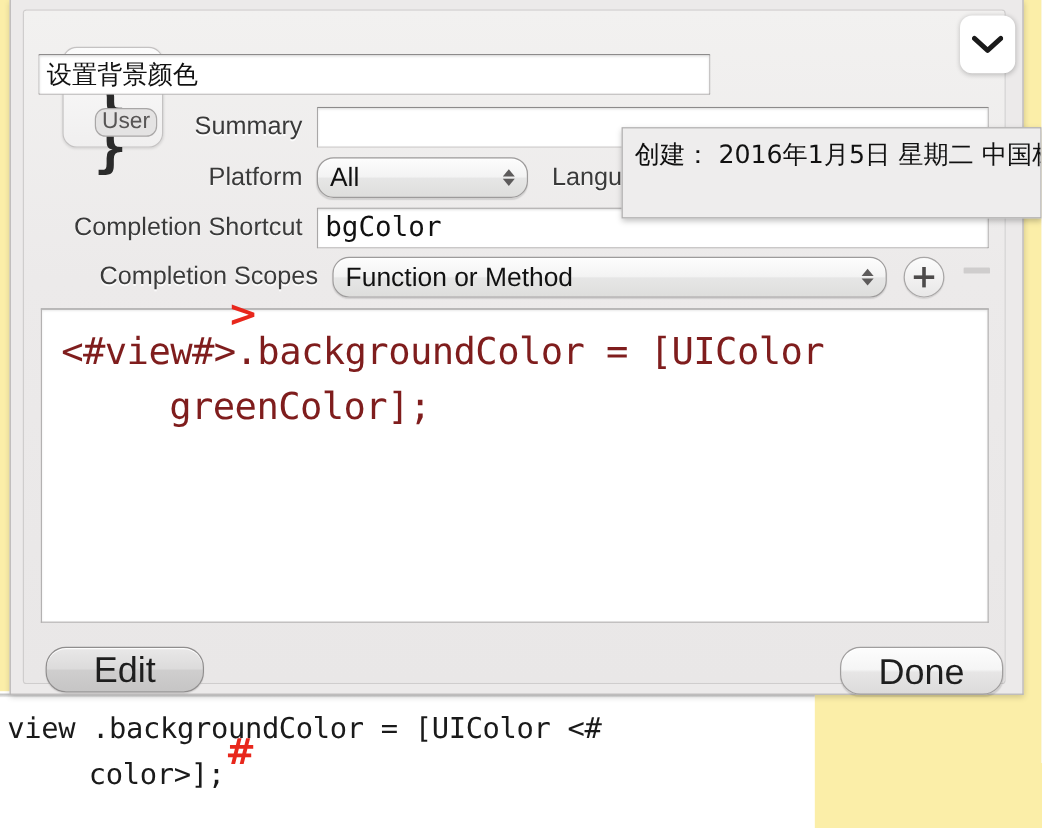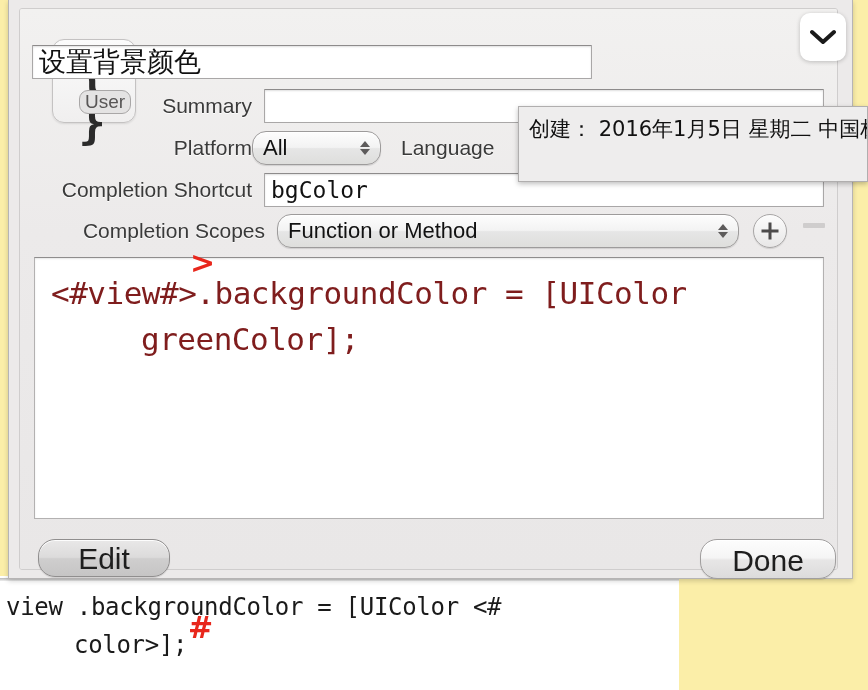--- a/index.html
+++ b/index.html
@@ -132,21 +132,21 @@
     align-items: center;
     padding: 0 6px;
     box-sizing: border-box;
     font-size: 22px;
     color: #111;
     overflow: hidden;
     white-space: nowrap;
   }
   .textfield.cjk {
     font-family: "DejaVu Sans", sans-serif;
-    font-size: 27px;
+    font-size: 21px;
   }
   .textfield.mono {
     font-family: "DejaVu Sans Mono", "Liberation Mono", monospace;
     font-size: 23px;
   }
 
   .popupbtn {
     background: linear-gradient(to bottom, #fdfdfd 0%, #f3f3f3 48%, #e6e6e6 52%, #dededc 100%);
     border: 1px solid #9d9b9b;
     border-radius: 14px;
@@ -387,21 +387,21 @@
 
         <div class="row" style="top:80px; left:0; width:817px;">
           <div class="label" style="width:232px;">Summary</div>
           <div class="textfield" style="margin-left:12px; width:560px; height:34px;">
             <span></span>
           </div>
         </div>
 
         <div class="row" style="top:122px; left:0; width:817px;">
           <div class="label" style="width:232px;">Platform</div>
-          <div class="popupbtn" style="width:129px; height:34px;">
+          <div class="popupbtn" style="margin-left:12px; width:176px; height:34px;">
             <span>All</span>
             <span class="arrows">
                 <i class="up"></i>
                 <i class="dn"></i>
               </span>
           </div>
           <div class="label" style="width:150px; text-align:left; margin-left:20px;">Language</div>
         </div>
 
         <div class="row" style="top:164px; left:0; width:817px;">

